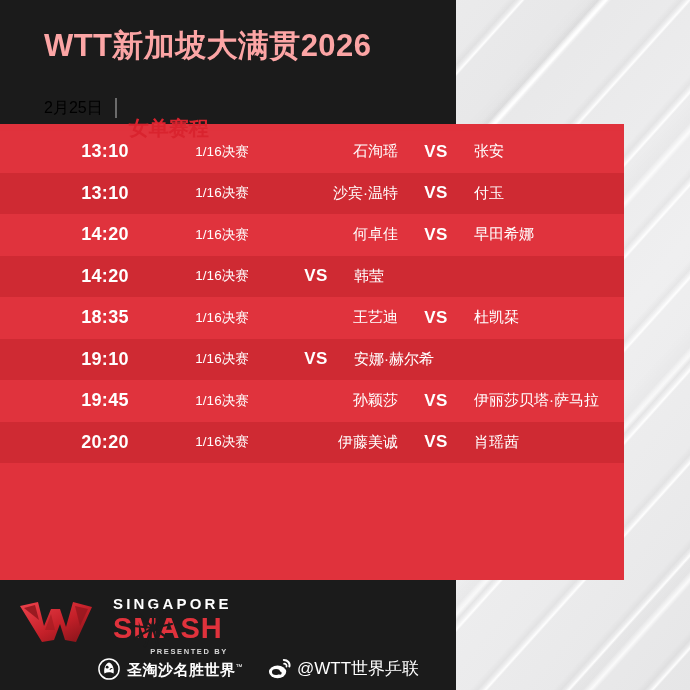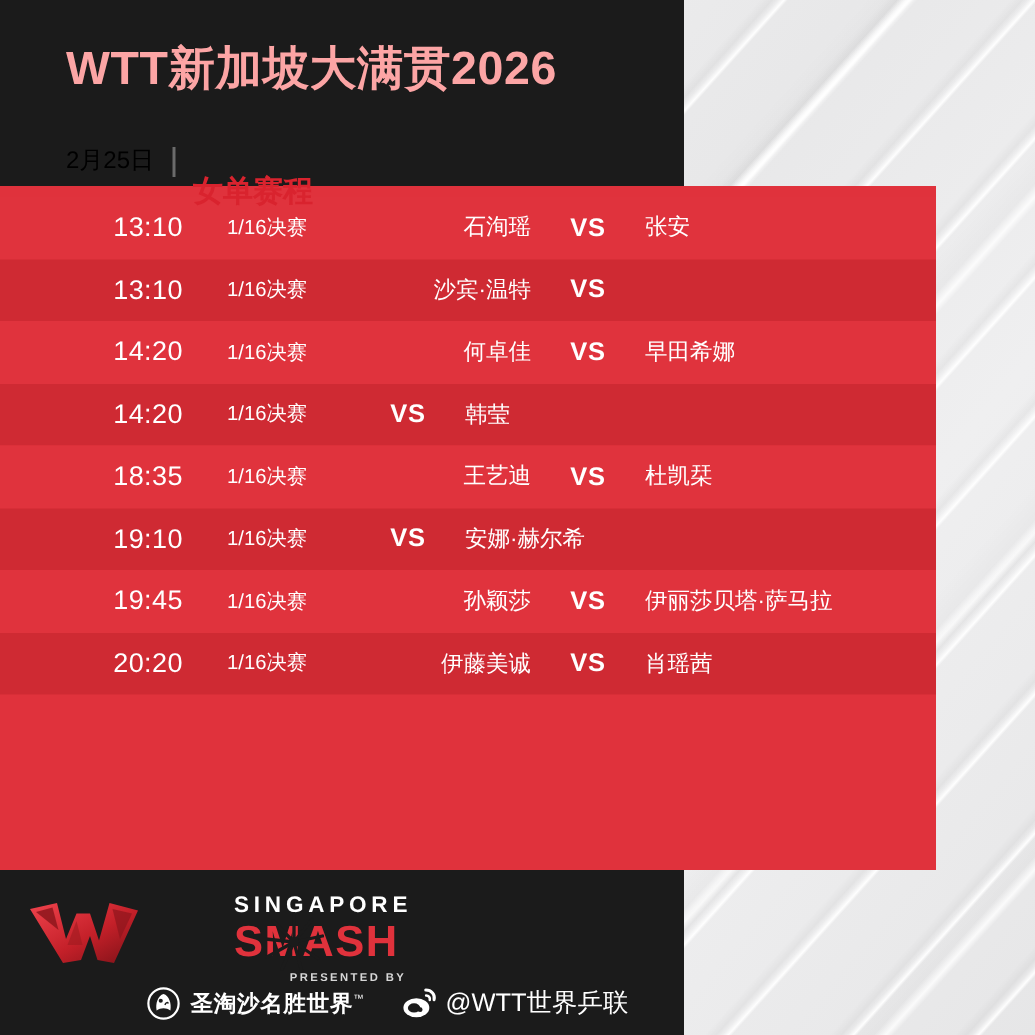--- a/index.html
+++ b/index.html
@@ -119,25 +119,26 @@
     align-items: center;
     background: #e0333d;
     color: #ffffff;
     white-space: nowrap;
   }
   .row.alt {
     background: #cf2a33;
   }
   .cell-time {
     width: 122px;
-    text-align: right;
+    text-align: center;
     padding-right: 0px;
     font-size: 18px;
-    font-weight: normal;
+    font-weight: bold;
     letter-spacing: 0.3px;
+    padding-left: 44px;
   }
   .cell-round {
     width: 112px;
     text-align: center;
     font-size: 13.5px;
     font-weight: 500;
   }
   .cell-p1 {
     width: 120px;
     text-align: right;
@@ -181,21 +182,20 @@
     left: 0px;
     top: 8px;
     width: 88px;
     height: 44px;
   }
   .smash-text {
     position: absolute;
     left: 95px;
     top: 0px;
     width: 160px;
-    margin-left: 43px;
   }
   .smash-singapore {
     color: #ffffff;
     font-size: 15px;
     font-weight: bold;
     letter-spacing: 3.2px;
     line-height: 1;
     margin-top: 4px;
   }
   .smash-word {
@@ -295,20 +295,21 @@
           <div class="cell-round">1/16决赛</div>
           <div class="cell-p1">石洵瑶</div>
           <div class="cell-vs">VS</div>
           <div class="cell-p2">张安</div>
         </div>
         <div class="row alt">
           <div class="cell-time">13:10</div>
           <div class="cell-round">1/16决赛</div>
           <div class="cell-p1">沙宾·温特</div>
           <div class="cell-vs">VS</div>
+          <div class="cell-p2">付玉</div>
         </div>
         <div class="row">
           <div class="cell-time">14:20</div>
           <div class="cell-round">1/16决赛</div>
           <div class="cell-p1">何卓佳</div>
           <div class="cell-vs">VS</div>
           <div class="cell-p2">早田希娜</div>
         </div>
         <div class="row alt">
           <div class="cell-time">14:20</div>

